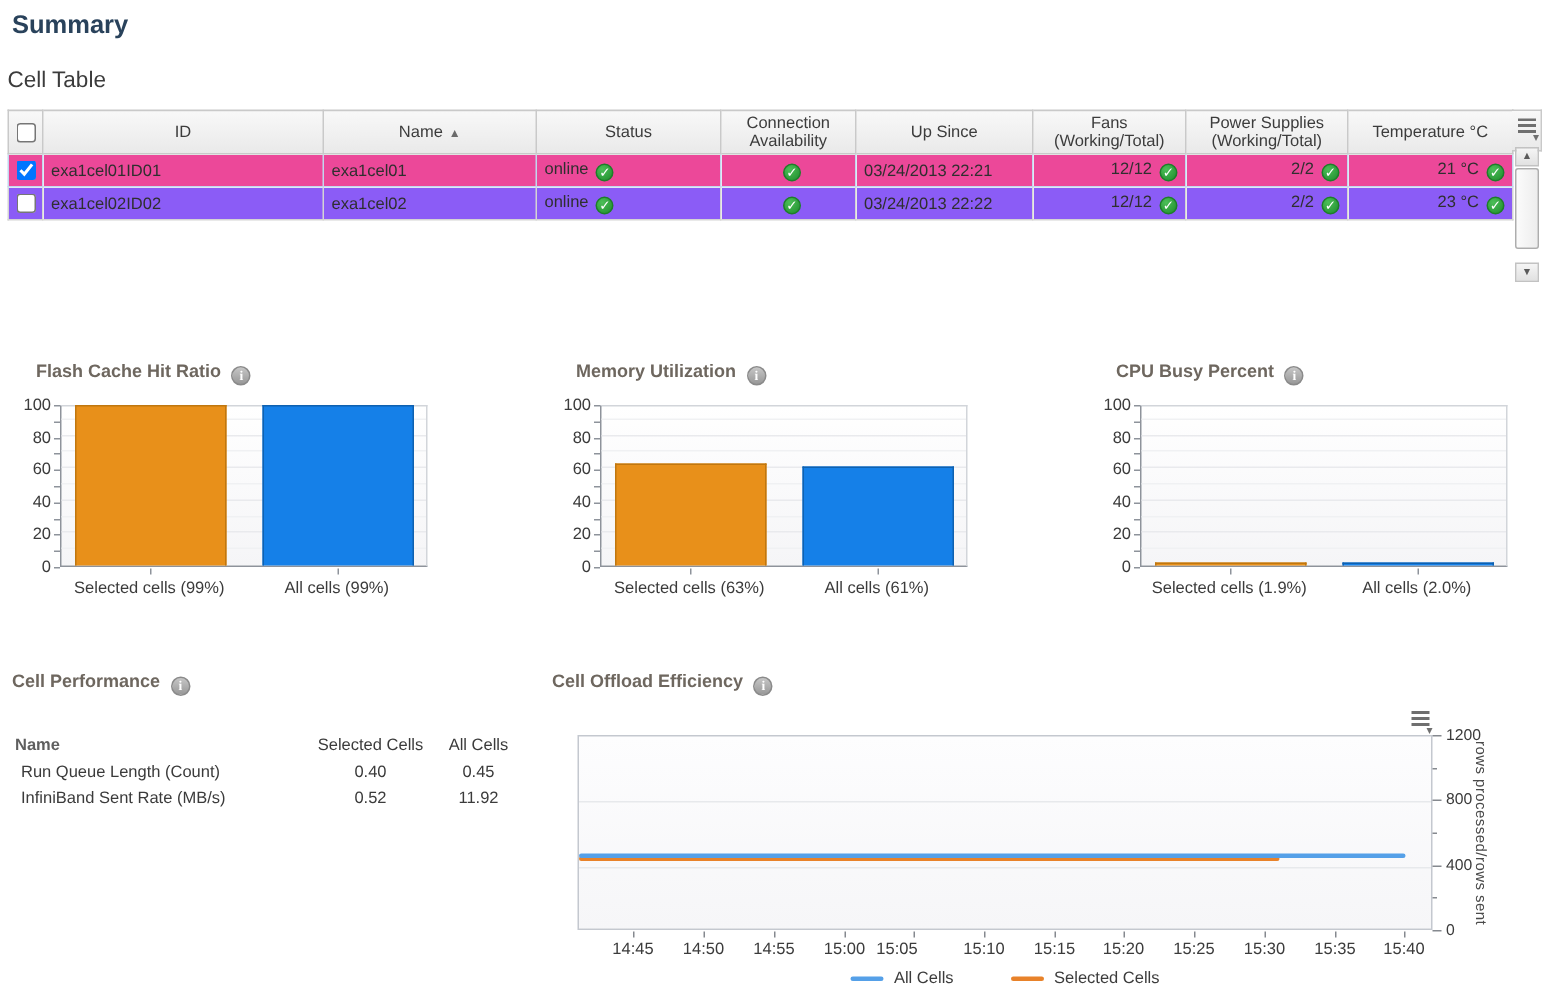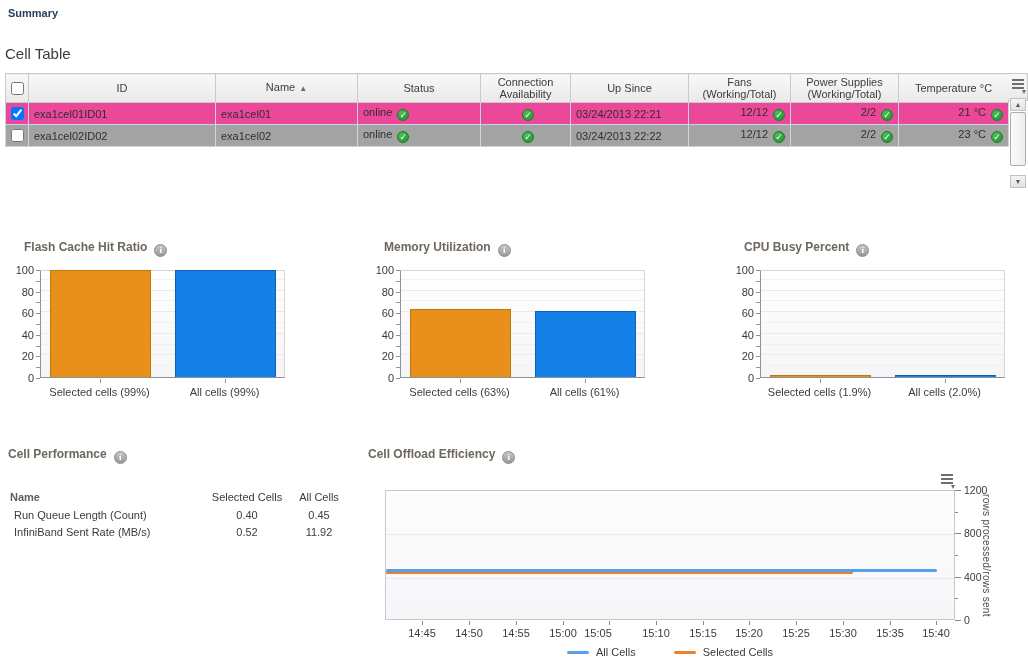--- a/index.html
+++ b/index.html
@@ -1,34 +1,34 @@
 <!DOCTYPE html>
 <html><head>
 <meta charset="utf-8">
 <style>
   * { margin:0; padding:0; box-sizing:border-box; }
   html,body { width:1028px; height:660px; background:#FFFFFF; overflow:hidden;
     font-family:"Liberation Sans","DejaVu Sans",sans-serif; font-size:11px; color:#333; }
 
   
-  #page-title { position:absolute; left:8px; top:7px; font-size:11px; font-weight:bold; color:#29425B; }
+  #page-title { position:absolute; left:8px; top:7px; font-size:17px; font-weight:bold; color:#29425B; }
   #cell-table-label { position:absolute; left:5px; top:45px; font-size:15px; color:#3C3C3C; }
   .sec-title { font-size:12px; font-weight:bold; color:#6E675F; }
   .info-icon { display:inline-block; width:13px; height:13px; margin-left:7px; border-radius:50%;
     background:linear-gradient(180deg,#C6C6C6,#989898); border:1px solid #8A8A8A; color:#FFF;
     font:bold 9px/11px "Liberation Serif",serif; text-align:center; vertical-align:-2px; }
 
   
   .ct-wrap { position:absolute; left:5px; top:73px; width:1023px; height:120px; }
   table.ct { width:1003px; border-collapse:collapse; table-layout:fixed; }
   .ct th { background:linear-gradient(180deg,#F8F8F8,#E9E9E9); border:1px solid #C9C9C9;
     font-weight:normal; font-size:11px; color:#3C3C3C; text-align:center; padding:2px 3px;
     height:27px; line-height:12px; }
   .ct td { border:1px solid #D4D4D4; font-size:11px; color:#2F2F2F; padding:2px 5px; height:22px;
-    white-space:nowrap; overflow:hidden; background:#a3a3a3; }
+    white-space:nowrap; overflow:hidden; background:#8b5cf6; }
   .ct tr.sel td { background:#ec4899; border-color:#C3D6EE; }
   .ct td.num { text-align:right; }
   .ct td.ctr { text-align:center; }
   .ct input[type=checkbox] { width:13px; height:13px; margin:0; vertical-align:middle; }
   .sort-arrow { font-size:8px; color:#6B6B6B; margin-left:4px; }
   .gcheck { display:inline-block; width:12px; height:12px; border-radius:50%;
     background:radial-gradient(circle at 35% 30%,#4CBF58,#1F8C2C); border:1px solid #1C7F29;
     color:#FFF; font-size:9px; line-height:10px; text-align:center; margin-left:5px;
     vertical-align:-2px; font-weight:bold; }
   .tbl-menu { position:absolute; left:1003px; top:0; width:20px; height:28px;

